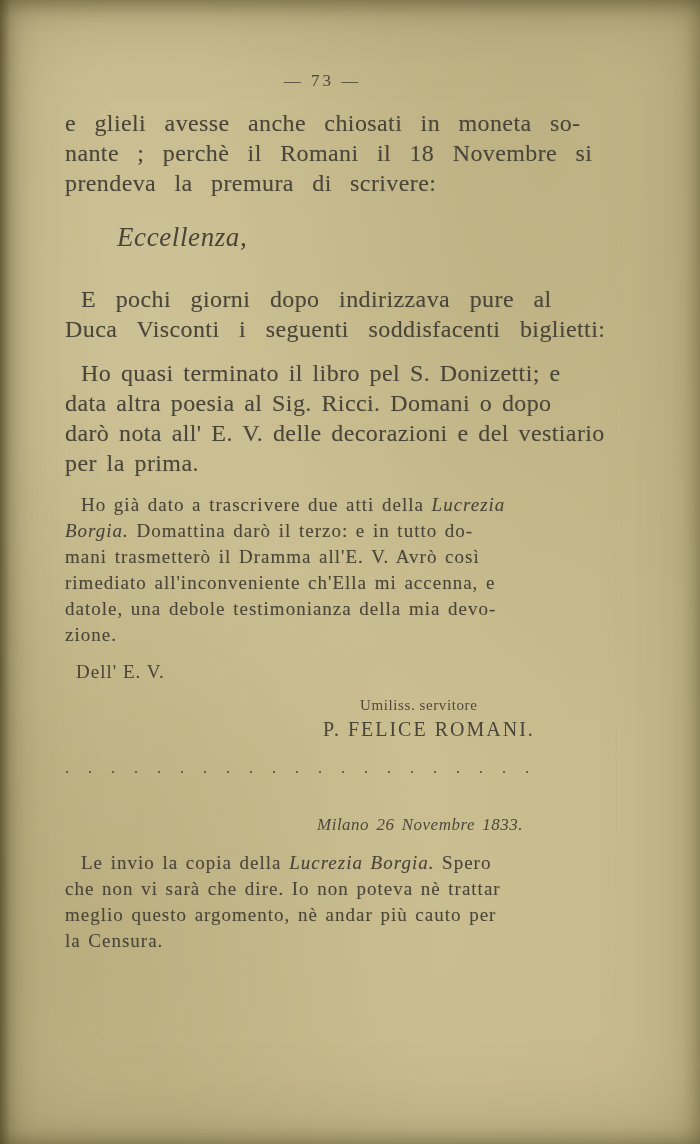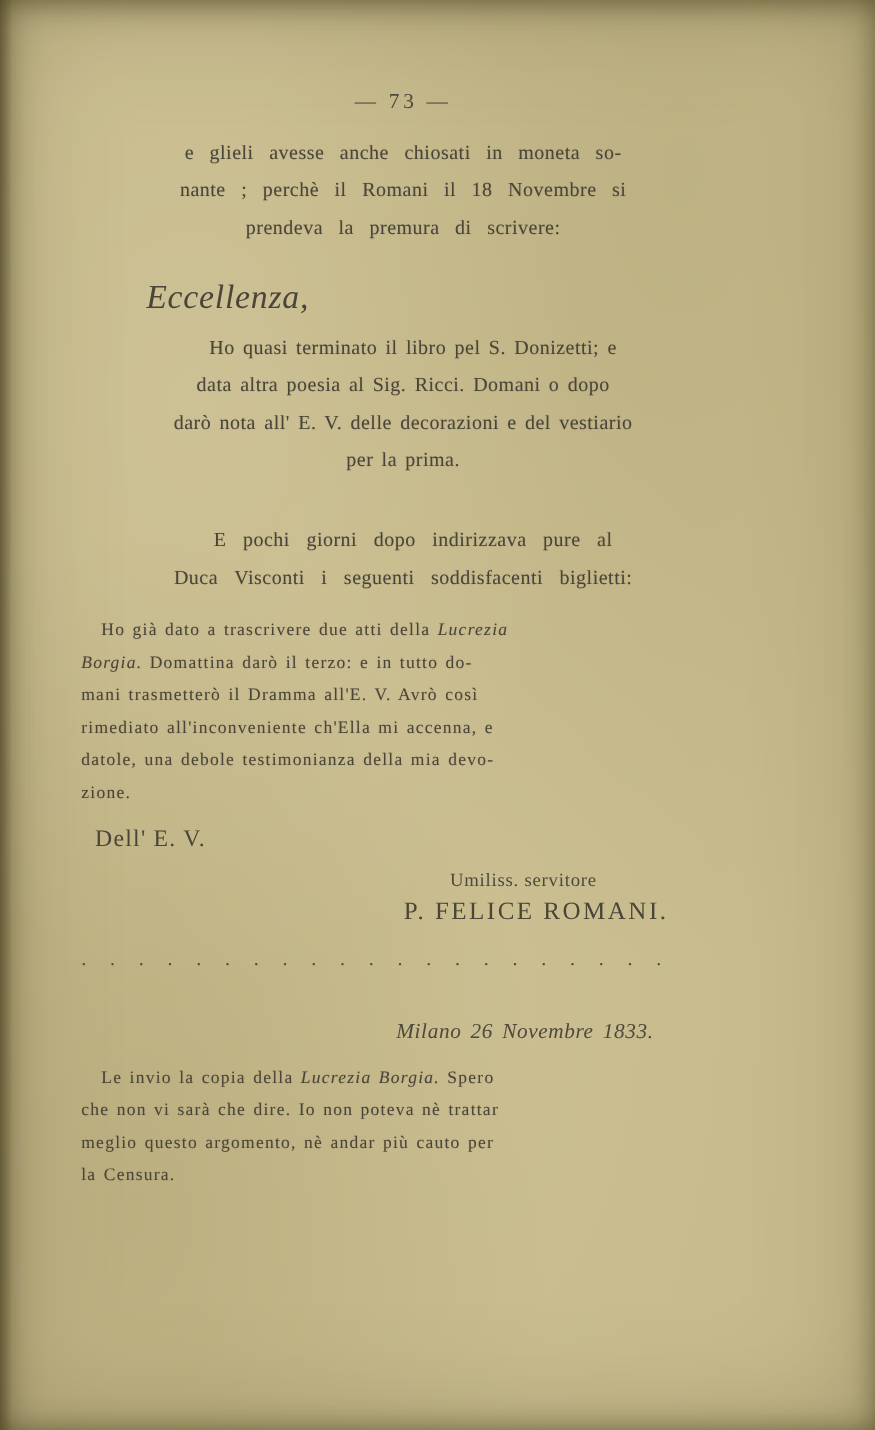--- a/index.html
+++ b/index.html
@@ -45,27 +45,26 @@
     line-height: 22px;
     letter-spacing: 3px;
     color: #4e493c;
   }
   .para {
     margin: 0;
     white-space: pre;
     text-shadow: 0 0 1px rgba(74,69,57,0.25);
   }
   .body-large {
-    font-size: 16px;
+    font-size: 24px;
     line-height: 30px;
     letter-spacing: 0.4px;
-    text-align: center;
   }
   .body-small {
-    font-size: 14px;
+    font-size: 19px;
     line-height: 26px;
     letter-spacing: 1.0px;
   }
   .spacing-wide   { word-spacing: 0.50em; }
   .spacing-xwide  { word-spacing: 0.55em; }
   .spacing-normal { word-spacing: 0.14em; }
   .spacing-tight  { word-spacing: 0.10em; }
   .indent { text-indent: 16px; }
   .m-p1   { margin-top: 16px; }
   .salutation {
@@ -127,27 +126,27 @@
 <div class="page">
 
   <div class="pagenum">— 73 —</div>
 
   <p class="para body-large spacing-wide m-p1">e glieli avesse anche chiosati in moneta so-
 nante ; perchè il Romani il 18 Novembre si
 prendeva la premura di scrivere:</p>
 
   <div class="salutation">Eccellenza,</div>
 
+  <p class="para body-large spacing-xwide indent m-p3">E pochi giorni dopo indirizzava pure al
+Duca Visconti i seguenti soddisfacenti biglietti:</p>
+
   <p class="para body-large spacing-normal indent m-p2">Ho quasi terminato il libro pel S. Donizetti; e
 data altra poesia al Sig. Ricci. Domani o dopo
 darò nota all' E. V. delle decorazioni e del vestiario
 per la prima.</p>
-
-  <p class="para body-large spacing-xwide indent m-p3">E pochi giorni dopo indirizzava pure al
-Duca Visconti i seguenti soddisfacenti biglietti:</p>
 
 
   <p class="para body-small spacing-tight indent m-p4"><span>Ho già dato a trascrivere due atti della </span><span class="it">Lucrezia
 Borgia.</span><span> Domattina darò il terzo: e in tutto do-
 mani trasmetterò il Dramma all'E. V. Avrò così
 rimediato all'inconveniente ch'Ella mi accenna, e
 datole, una debole testimonianza della mia devo-
 zione.</span></p>
 
   <p class="closing">Dell' E. V.</p>

